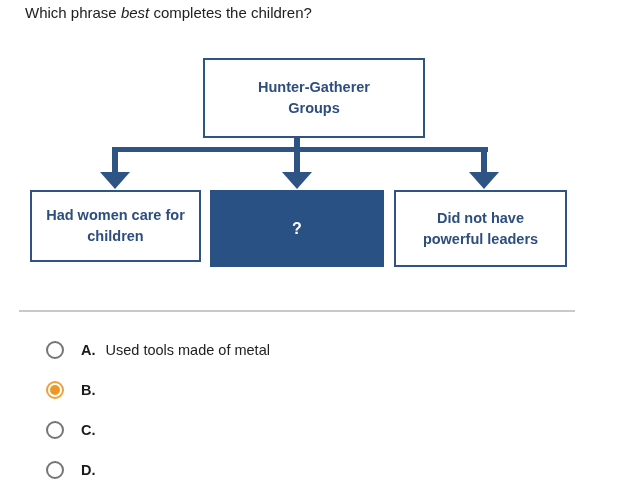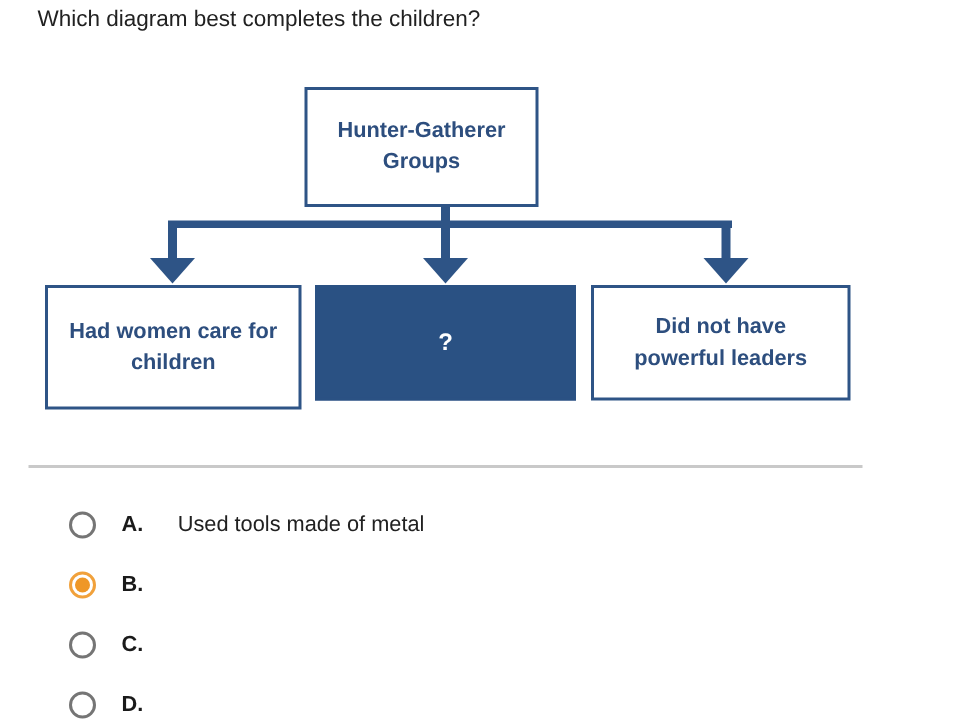--- a/index.html
+++ b/index.html
@@ -17,36 +17,36 @@
   body{
     position:relative;
     font-family:"Liberation Sans", sans-serif;
     color:var(--ink);
     overflow:hidden;
   }
   .question{
     position:absolute;left:25px;top:3px;
     font-size:15px;line-height:20px;color:#212121;
   }
-  .q-em{}
+  .q-em{font-style:italic;}
 
   
   .diagram{position:absolute;left:0;top:0;width:637px;height:300px;}
   .node{
     position:absolute;
     border:2px solid var(--navy);
     background:#fff;
     display:flex;align-items:center;justify-content:center;
     text-align:center;
     color:var(--navy-text);
     font-weight:bold;font-size:14.5px;line-height:21px;
   }
   .node .lbl{max-width:140px;}
-  .root-node{left:203px;top:58px;width:156px;height:80px;}
-  .child-0{left:30px;top:190px;width:171px;height:83px;}
+  .root-node{left:203px;top:58px;width:222px;height:80px;}
+  .child-0{left:30px;top:190px;width:171px;height:72px;}
   .child-1{left:210px;top:190px;width:174px;height:77px;
            background:var(--navy-fill);border-color:var(--navy-fill);
            color:#fff;font-size:16px;}
   .child-2{left:394px;top:190px;width:173px;height:77px;}
 
   .conn{position:absolute;background:var(--navy);}
   .stem-top{left:294px;top:136px;width:6px;height:14px;}
   .hbar{left:112px;top:147px;width:376px;height:5px;}
   .stem-l{left:112px;top:150px;width:6px;height:24px;}
   .stem-c{left:294px;top:150px;width:6px;height:24px;}
@@ -76,26 +76,26 @@
     border:2px solid var(--radio-gray);
     flex:0 0 18px;
     display:flex;align-items:center;justify-content:center;
     background:#fff;
   }
   .option-row.selected .radio{border-color:var(--orange);}
   .radio .dot{display:none;width:10px;height:10px;border-radius:50%;
               background:var(--orange-dot);}
   .option-row.selected .radio .dot{display:block;}
   .opt-letter{font-weight:bold;margin-left:17px;font-size:14.5px;color:#1a1a1a;}
-  .opt-text{margin-left:23px;font-size:14.5px;color:#212121;}
+  .opt-text{margin-left:10px;font-size:14.5px;color:#212121;}
 </style>
 </head>
 <body>
 
-<div class="question"><span>Which diagram </span><span class="q-em">best</span><span> completes the children?</span></div>
+<div class="question"><span>Which phrase </span><span class="q-em">best</span><span> completes the children?</span></div>
 
 <div class="diagram">
   <div class="node root-node">
     <span class="lbl">Hunter-Gatherer Groups</span>
   </div>
 
   <div class="conn stem-top"></div>
   <div class="conn hbar"></div>
   <div class="conn stem-l"></div>
   <div class="conn stem-c"></div>

